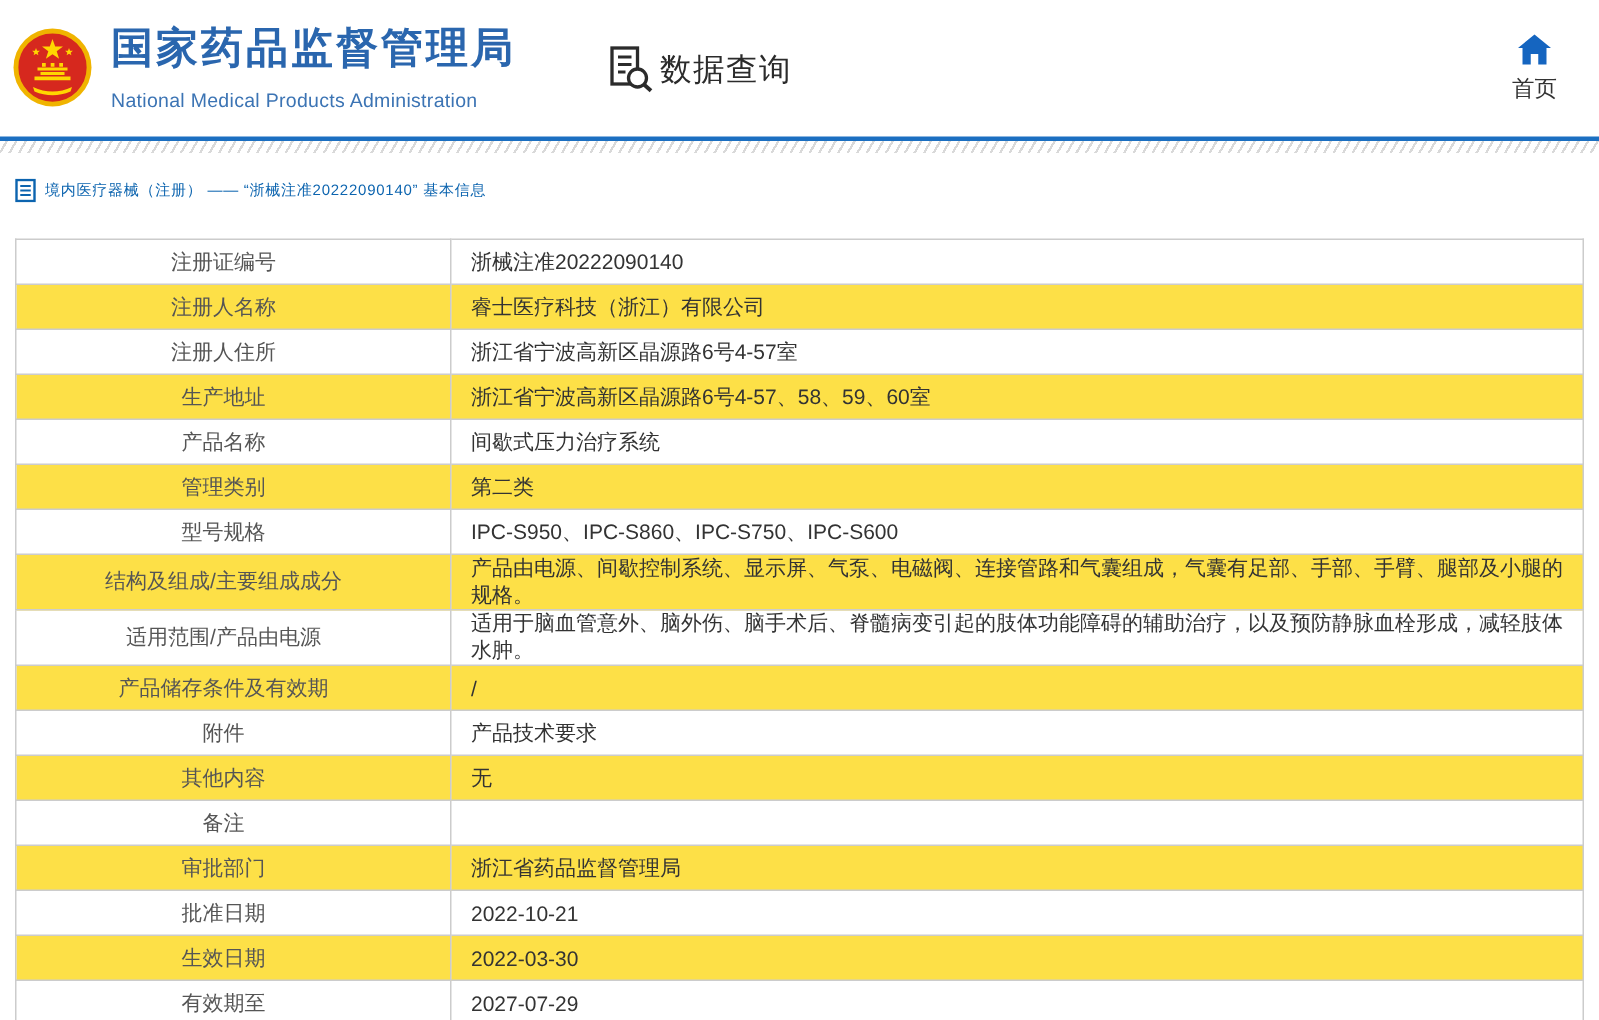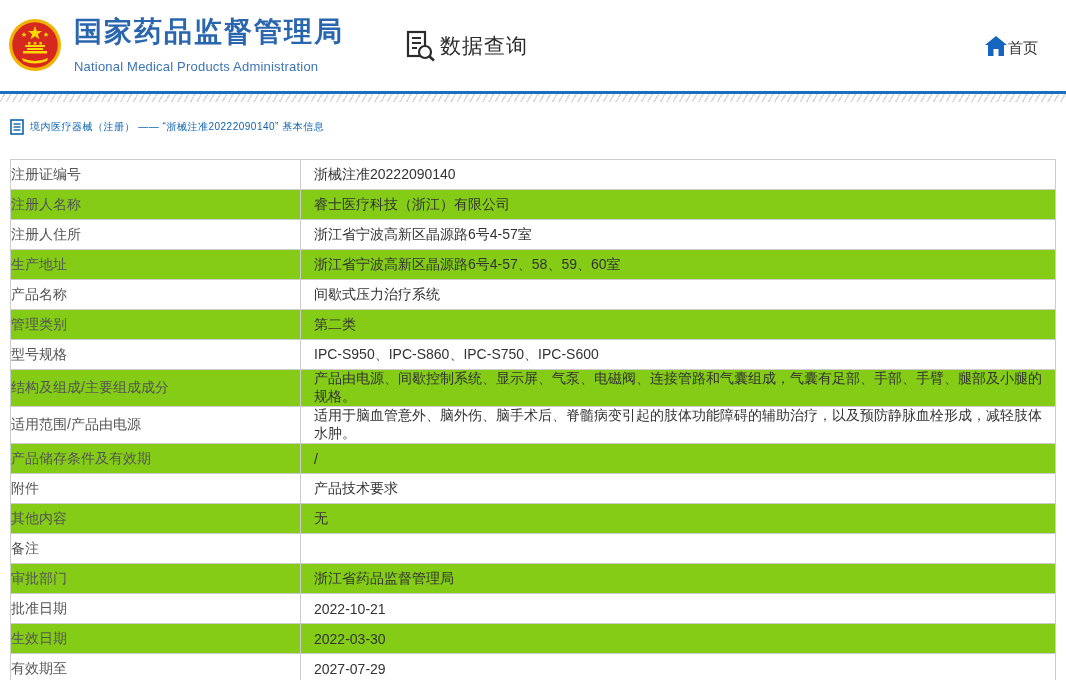--- a/index.html
+++ b/index.html
@@ -42,21 +42,21 @@
   .section-label .dq-icon { width: 30px; height: 32px; margin-right: 4px; }
   .section-text { font-size: 21px; color: #2b2b2b; letter-spacing: 1px; text-align: right; }
   .header-nav {
     margin-left: auto;
     margin-right: 28px;
     display: flex;
     gap: 42px;
   }
   .nav-item {
     display: flex;
-    flex-direction: row;
+    flex-direction: column;
     align-items: center;
     cursor: pointer;
     text-decoration: none;
   }
   .nav-item .nav-ic { width: 24px; height: 22px; }
   .nav-item .nav-label {
     margin-top: 6px;
     font-size: 15px;
     color: #333333;
     white-space: nowrap;
@@ -90,24 +90,24 @@
     width: 1046px;
     border-collapse: collapse;
     table-layout: fixed;
   }
   .info-table td {
     border: 1px solid #cccccc;
     height: 30px;
     font-size: 14px;
     vertical-align: middle;
   }
-  .info-table tr.alt td { background: #84cc16; }
+  .info-table tr.alt td { background: #fde047; }
   .label-cell {
     width: 290px;
-    text-align: left;
+    text-align: center;
     padding-right: 13px;
     color: #555555;
   }
   .value-cell {
     text-align: left;
     padding-left: 13px;
     color: #333333;
   }
 </style>
 </head>

